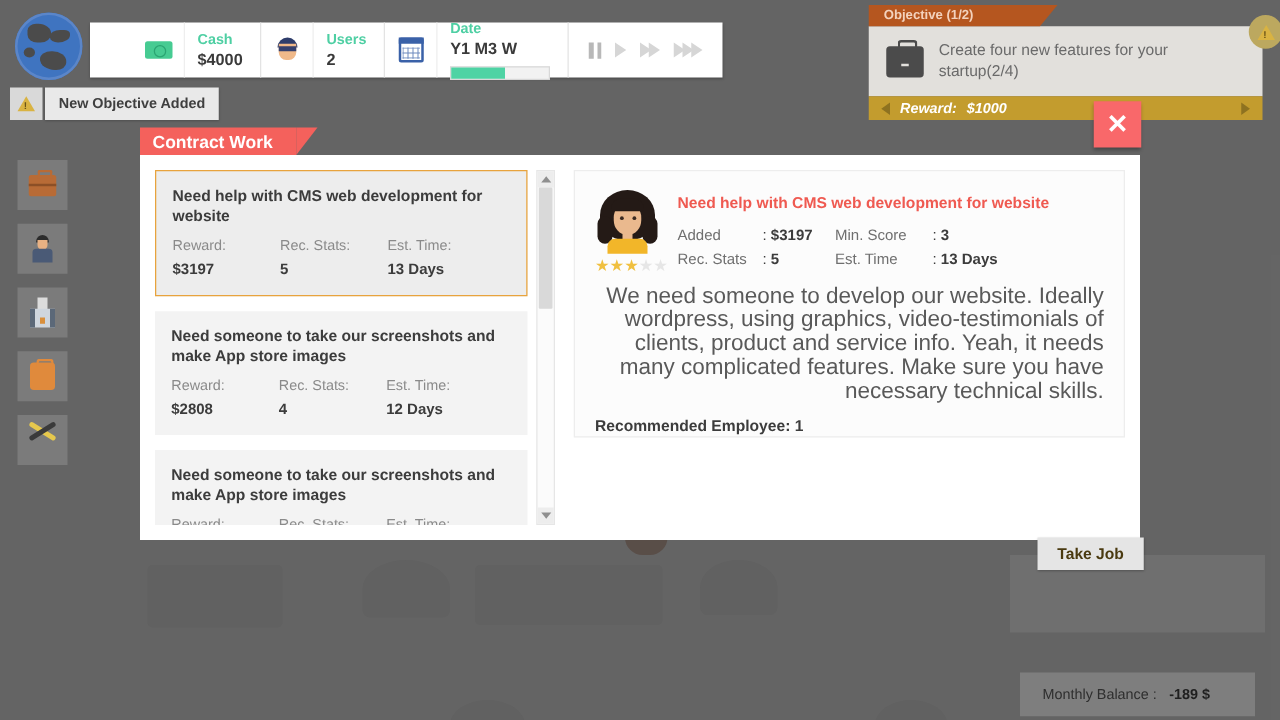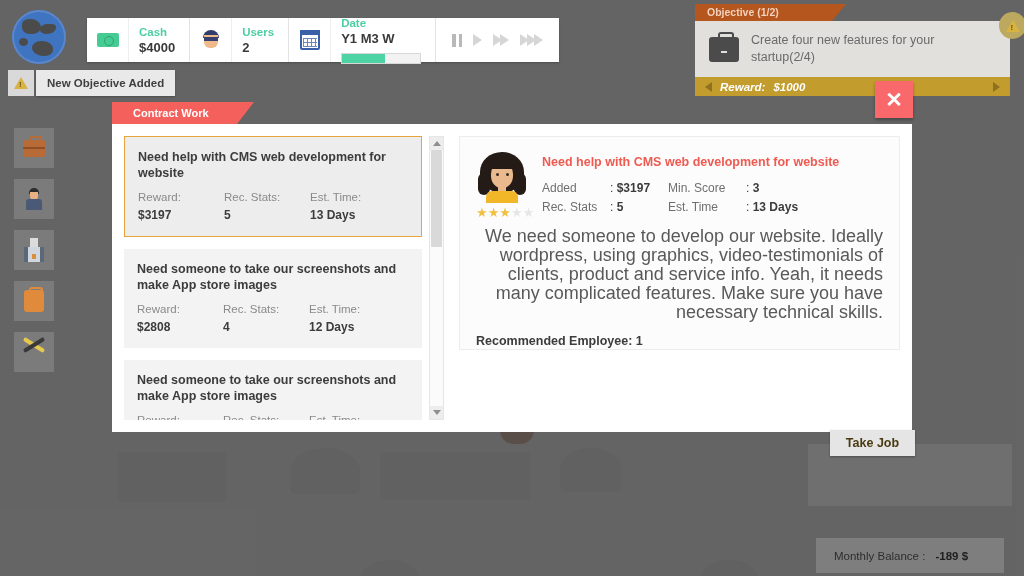--- a/index.html
+++ b/index.html
@@ -27,23 +27,24 @@
     background:#3f74c0;
     box-shadow: inset 0 0 0 2px #5b86c9;
   }
   #globe .land { position:absolute; background:#4b4b4b; }
   #globe .l1 { left:10px; top:9px;  width:19px; height:15px; border-radius:40% 60% 50% 45%; }
   #globe .l2 { left:28px; top:14px; width:16px; height:10px; border-radius:50% 30% 60% 40%; }
   #globe .l3 { left:20px; top:31px; width:21px; height:15px; border-radius:45% 55% 40% 60%; }
   #globe .l4 { left:7px;  top:28px; width:9px;  height:8px;  border-radius:50%; }
 
   #statbar {
-    position:absolute; left:87px; top:18px; height:44px;
+    position:absolute; left:72px; top:18px; height:44px;
     display:flex; background:#ffffff;
     box-shadow: 0 1px 2px rgba(0,0,0,0.25);
+    padding-left: 34px;
   }
   .stat { display:flex; align-items:center; border-right:1px solid #e3e3e3; }
   .stat:last-child { border-right:none; }
   .stat-icon {
     width:42px; height:44px;
     display:flex; align-items:center; justify-content:center;
     border-right:1px solid #eeeeee;
   }
   .stat-text { padding:0 14px 0 10px; }
   .stat-label { font-size:11.5px; font-weight:bold; color:#4ecfa3; line-height:13px; }
@@ -138,22 +139,22 @@
     position:absolute; left:875px; top:81px; width:38px; height:37px;
     background:#f9686a; display:flex; align-items:center; justify-content:center;
     cursor:pointer; color:#fff; font-size:21px; font-weight:bold; line-height:1;
     box-shadow:0 2px 3px rgba(0,0,0,.3);
   }
 
   
   #modal { position:absolute; left:112px; top:102px; width:800px; height:330px; }
   #modal-tab {
     position:absolute; left:0; top:0; width:125px; height:22px;
-    background:#f4615c; color:#ffffff; font-size:11px; font-weight:bold;
-    padding-left:21px; line-height:22px;
+    background:#f4615c; color:#ffffff; font-size:14px; font-weight:bold;
+    padding-left:10px; line-height:22px;
   }
   #modal-tab:after {
     content:""; position:absolute; right:-17px; top:0; width:0;height:0;
     border-left:17px solid #f4615c; border-bottom:22px solid transparent;
   }
   #modal-body {
     position:absolute; left:0; top:22px; right:0; bottom:0;
     background:#ffffff; display:flex; padding:12px;
   }
 

